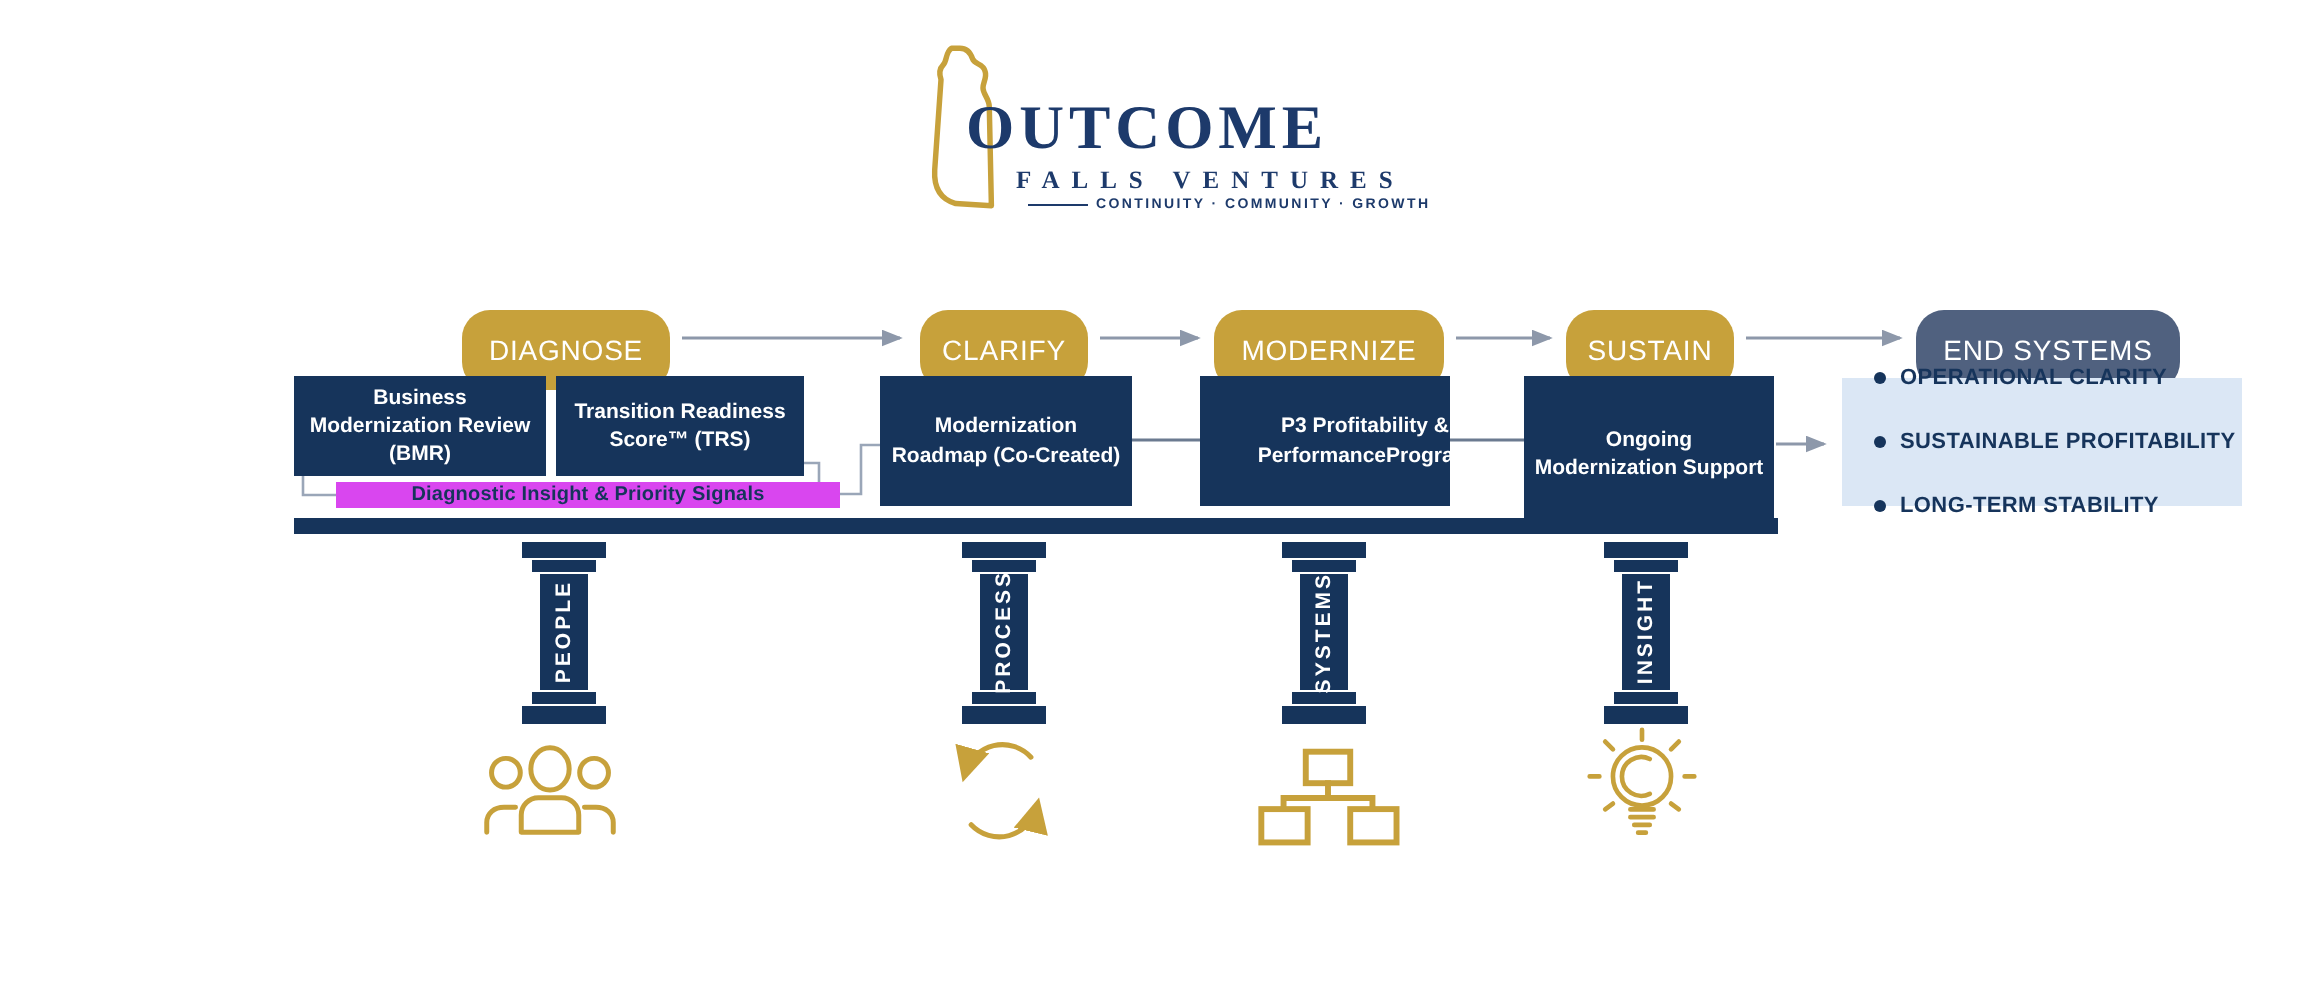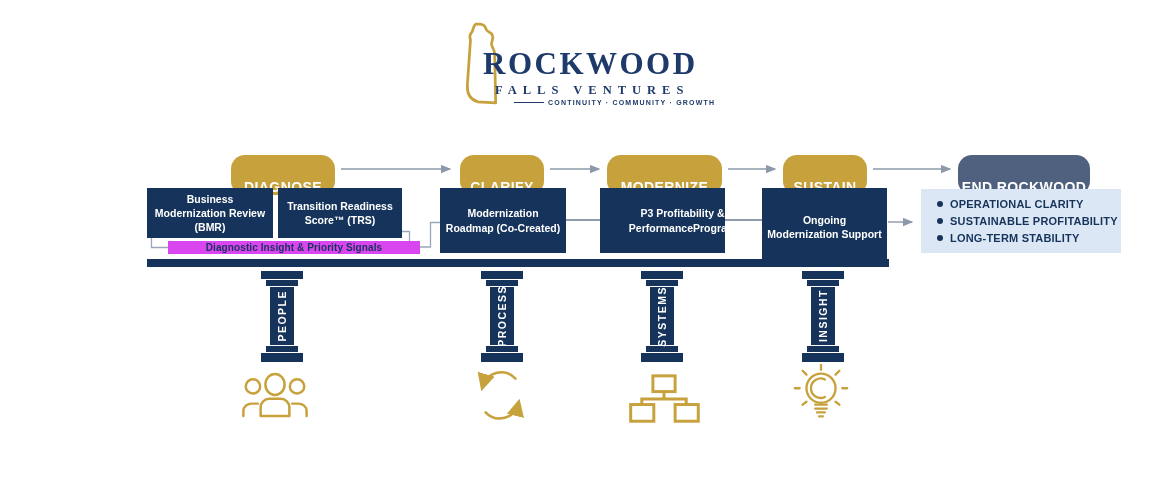--- a/index.html
+++ b/index.html
@@ -9,55 +9,55 @@
   }
   
   .logo{position:absolute;left:462px;top:16px;width:210px;height:92px;}
   .logo svg{position:absolute;left:0;top:6px;}
   .logo-title{
     position:absolute;left:21px;top:30px;white-space:nowrap;
     font-family:"Liberation Serif",serif;font-weight:700;font-size:31px;
     letter-spacing:2.5px;color:#1d3a6b;
   }
   .logo-sub{
-    position:absolute;left:33px;top:67px;white-space:nowrap;
+    position:absolute;left:46px;top:67px;white-space:nowrap;
     font-family:"Liberation Serif",serif;font-weight:700;font-size:12.5px;
     letter-spacing:6px;color:#1d3a6b;
   }
   .logo-tagline{
     position:absolute;left:52px;top:83px;display:flex;align-items:center;gap:4px;
     color:#1d3a6b;
   }
   .logo-tagline .rule{width:30px;height:1px;background:#1d3a6b;}
   .logo-tagline .tg{font-size:7px;font-weight:700;letter-spacing:1.2px;white-space:nowrap;}
   
   .pill{
     position:absolute;top:155px;height:40px;border-radius:14px;
-    display:flex;align-items:flex-end;justify-content:center;
-    color:#ffffff;font-weight:700;font-size:14px;letter-spacing:.4px;white-space:nowrap;
+    display:flex;align-items:center;justify-content:center;
+    color:#ffffff;font-weight:400;font-size:14px;letter-spacing:.4px;white-space:nowrap;
   }
   .pill.gold{background:#c7a13b;}
   .pill.slate{background:#50617f;}
   
   .dbox{
     position:absolute;top:188px;background:#16345b;color:#ffffff;
     display:flex;align-items:center;justify-content:center;text-align:center;
     font-weight:700;font-size:10.5px;line-height:1.35;padding:2px 5px;box-sizing:border-box;
     z-index:2;
   }
   
   .diag-bar{
     position:absolute;left:168px;top:241px;width:252px;height:13px;
     background:#d946ef;color:#16345b;display:flex;align-items:center;justify-content:center;
     font-weight:700;font-size:10px;letter-spacing:.1px;z-index:2;white-space:nowrap;
   }
   
   .panel{
     position:absolute;left:921px;top:189px;width:200px;height:64px;background:#dbe7f5;
-    display:flex;flex-direction:column;justify-content:center;gap:5px;
+    display:flex;flex-direction:column;justify-content:center;gap:20px;
     padding-left:16px;box-sizing:border-box;z-index:2;
   }
   .outcome-row{display:flex;align-items:center;gap:7px;color:#16345b;}
   .outcome-row .dot{width:6px;height:6px;border-radius:50%;background:#16345b;flex:0 0 auto;}
   .outcome-row .lbl{font-weight:700;font-size:11px;letter-spacing:.2px;white-space:nowrap;}
   
   .beam{position:absolute;left:147px;top:259px;width:742px;height:8px;background:#16345b;z-index:2;}
   .pillar{
     position:absolute;top:271px;width:42px;height:91px;
     display:flex;flex-direction:column;align-items:center;gap:1px;z-index:2;
@@ -102,42 +102,42 @@
 
     <path d="M151.5 238 V247.5 H168" fill="none" stroke="#9aa6b8" stroke-width="1.3"></path>
     <path d="M402 231.5 H409.5 V241" fill="none" stroke="#9aa6b8" stroke-width="1.3"></path>
     <path d="M420 247 H430.5 V222.5 H440" fill="none" stroke="#9aa6b8" stroke-width="1.3"></path>
   </svg>
 
   <div class="logo">
     <svg width="38" height="84" viewBox="0 0 36 80">
       <path d="M13 2 C10 4 11 8 9 10 C7 12 7 14 8 17 L5 60 C4.5 69 8 74 15 76 L32 77 L31 30 C31 26 28 24 28 21 C28 18 30 16 29 13 C28 9 24 10 23 7 C22 4 20 2 17 2 Z" fill="none" stroke="#c7a13b" stroke-width="2.6" stroke-linejoin="round"></path>
     </svg>
-    <div class="logo-title">ROCKWOOD</div>
+    <div class="logo-title">OUTCOME</div>
     <div class="logo-sub">FALLS VENTURES</div>
     <div class="logo-tagline">
       <span class="rule"></span>
       <span class="tg">CONTINUITY · COMMUNITY · GROWTH</span>
     </div>
   </div>
 
   <div class="pill gold" style="left:231px;width:104px;">
     <span>DIAGNOSE</span>
   </div>
   <div class="pill gold" style="left:460px;width:84px;">
     <span>CLARIFY</span>
   </div>
   <div class="pill gold" style="left:607px;width:115px;">
     <span>MODERNIZE</span>
   </div>
   <div class="pill gold" style="left:783px;width:84px;">
     <span>SUSTAIN</span>
   </div>
   <div class="pill slate" style="left:958px;width:132px;">
-    <span>END ROCKWOOD</span>
+    <span>END SYSTEMS</span>
   </div>
 
   <div class="dbox" style="left:278px;width:124px;height:50px;">
     <span>Transition Readiness Score™ (TRS)</span>
   </div>
   <div class="dbox" style="left:147px;width:126px;height:50px;">
     <span>Business Modernization Review (BMR)</span>
   </div>
   <div class="dbox" style="left:440px;width:126px;height:65px;">
     <span>Modernization Roadmap (Co-Created)</span>

